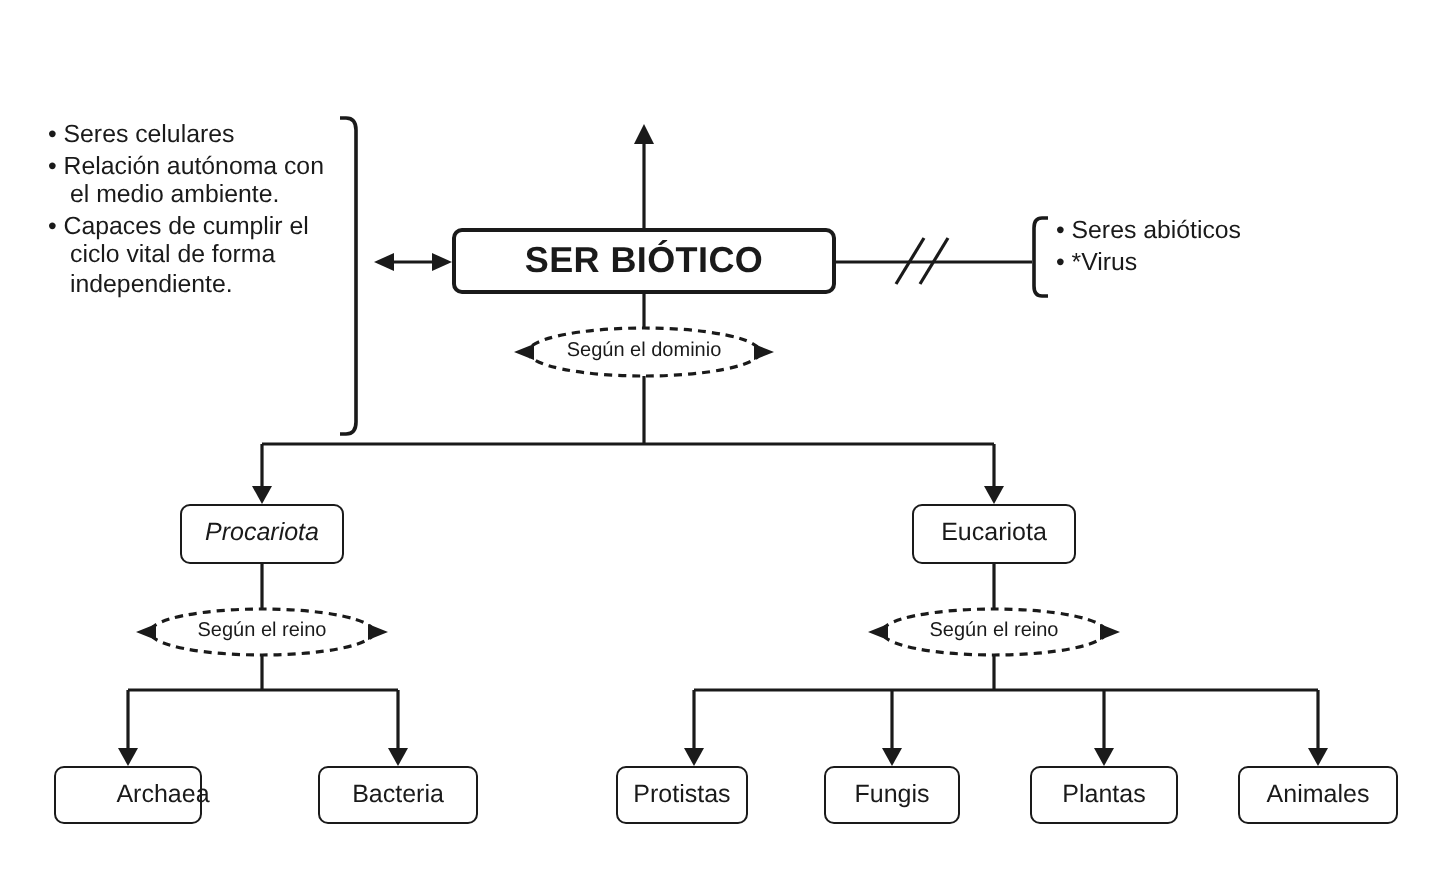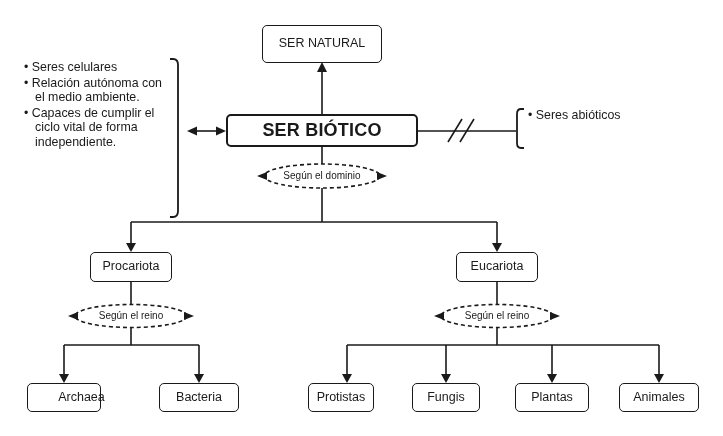--- a/index.html
+++ b/index.html
@@ -92,25 +92,24 @@
       <line x1="659" y1="345" x2="659" y2="375"></line>
       <polygon points="659,383 654,374 664,374" fill="#1a1a1a" stroke="none"></polygon>
     </g>
     <g>
       <ellipse cx="497" cy="316" rx="56" ry="11.5" fill="#ffffff" stroke-dasharray="4 3"></ellipse>
       <polygon points="434,316 444,312 444,320" fill="#1a1a1a" stroke="none"></polygon>
       <polygon points="560,316 550,312 550,320" fill="#1a1a1a" stroke="none"></polygon>
     </g>
   </svg>
 
-  <div class="node" style="left:262px;top:25px;width:120px;height:38px;">SER NATURAL</div>
 
   <div class="node root" style="left:226px;top:114px;width:192px;height:33px;">SER BIÓTICO</div>
 
-  <div class="node" style="left:90px;top:252px;width:82px;height:30px;">Procariota</div>
+  <div class="node" style="left:90px;top:252px;width:82px;height:30px;font-style:italic;">Procariota</div>
 
   <div class="node" style="left:456px;top:252px;width:82px;height:30px;">Eucariota</div>
 
   <div class="node" style="left:27px;top:383px;width:74px;height:29px;padding-left:35px;">Archaea</div>
 
   <div class="node" style="left:159px;top:383px;width:80px;height:29px;">Bacteria</div>
 
   <div class="node" style="left:308px;top:383px;width:66px;height:29px;">Protistas</div>
 
   <div class="node" style="left:412px;top:383px;width:68px;height:29px;">Fungis</div>
@@ -126,15 +125,16 @@
   <div class="ellipse-label" style="left:441px;top:310px;width:112px;">Según el reino</div>
 
   <ul class="bullets" style="left:24px;top:60px;width:150px;">
     <li>Seres celulares</li>
     <li>Relación autónoma con el medio ambiente.</li>
     <li>Capaces de cumplir el ciclo vital de forma independiente.</li>
   </ul>
 
   <ul class="bullets" style="left:528px;top:108px;width:130px;">
     <li>Seres abióticos</li>
+    <li>*Virus</li>
   </ul>
 
 </div>
 
 </body></html>

